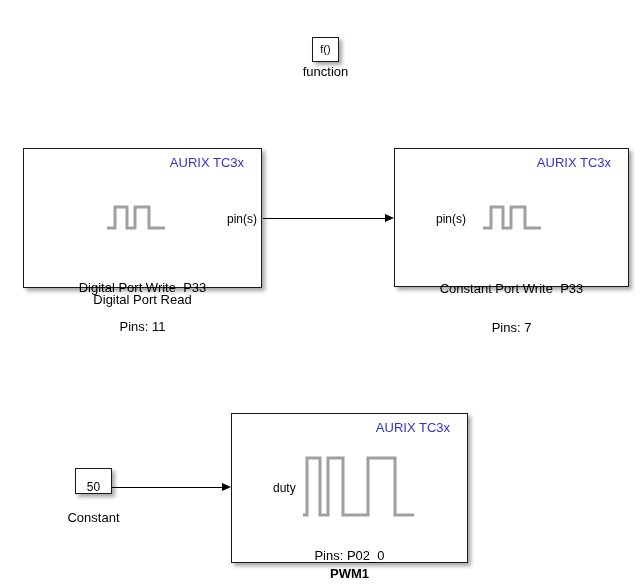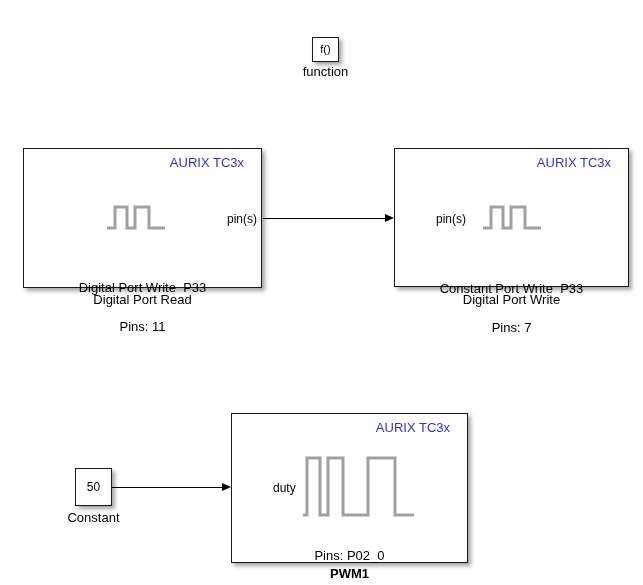--- a/index.html
+++ b/index.html
@@ -111,23 +111,22 @@
     <div class="brand">AURIX TC3x</div>
     <svg class="wave" style="left:87px;top:56px;" width="61" height="27" viewBox="0 0 61 27">
       <polyline points="1,23 9,23 9,2 21,2 21,23 29,23 29,2 43,2 43,23 59,23" fill="none" stroke="currentColor" stroke-width="3"></polyline>
     </svg>
     <div class="port-label" style="left:5px;top:63px;">pin(s)</div>
     <div class="desc" style="top:107px;">
       <div>Constant Port Write  P33</div>
       <div>Pins: 7</div>
     </div>
   </div>
-  <div class="block-label" style="left:394px;top:292px;width:235px;">Digital Port Write</div>
 
-  <div class="block const-block" style="left:75px;top:468px;width:37px;height:38px;">
+  <div class="block const-block" style="left:75px;top:468px;width:37px;height:26px;">
     <span>50</span>
   </div>
   <div class="block-label" style="left:53px;top:510px;width:81px;">Constant</div>
 
   <div class="wire" style="left:112px;top:487px;width:110px;"></div>
   <div class="arrowhead" style="left:222px;top:483px;"></div>
 
   <div class="block" style="left:231px;top:413px;width:237px;height:150px;">
     <div class="brand">AURIX TC3x</div>
     <svg class="wave" style="left:70px;top:42px;" width="114" height="62" viewBox="0 0 114 62">

